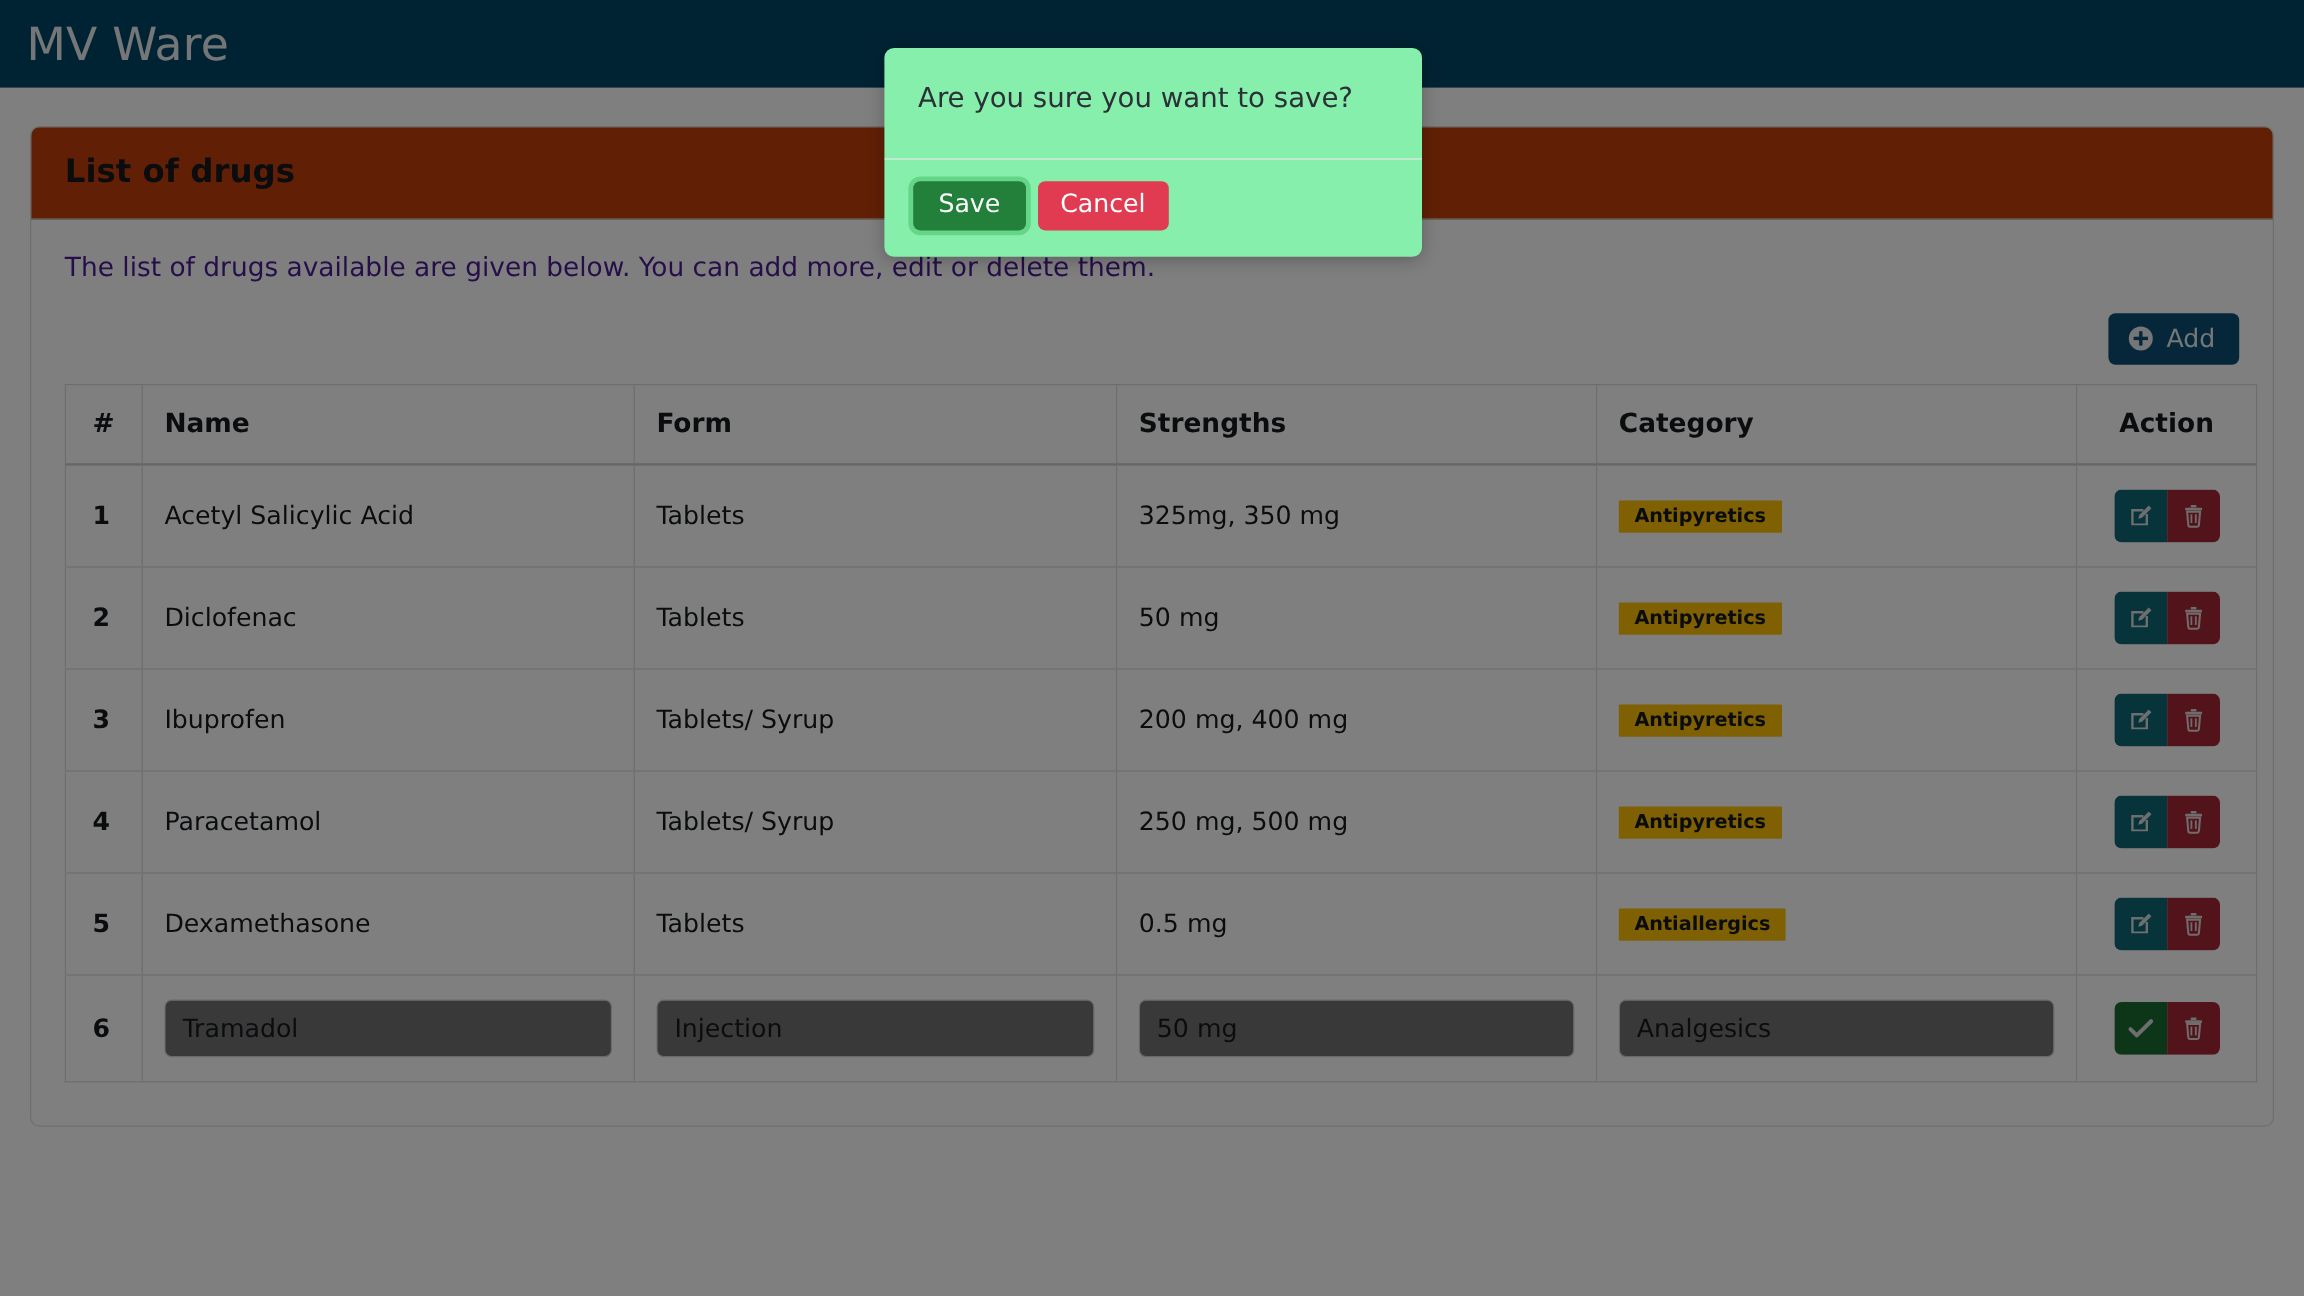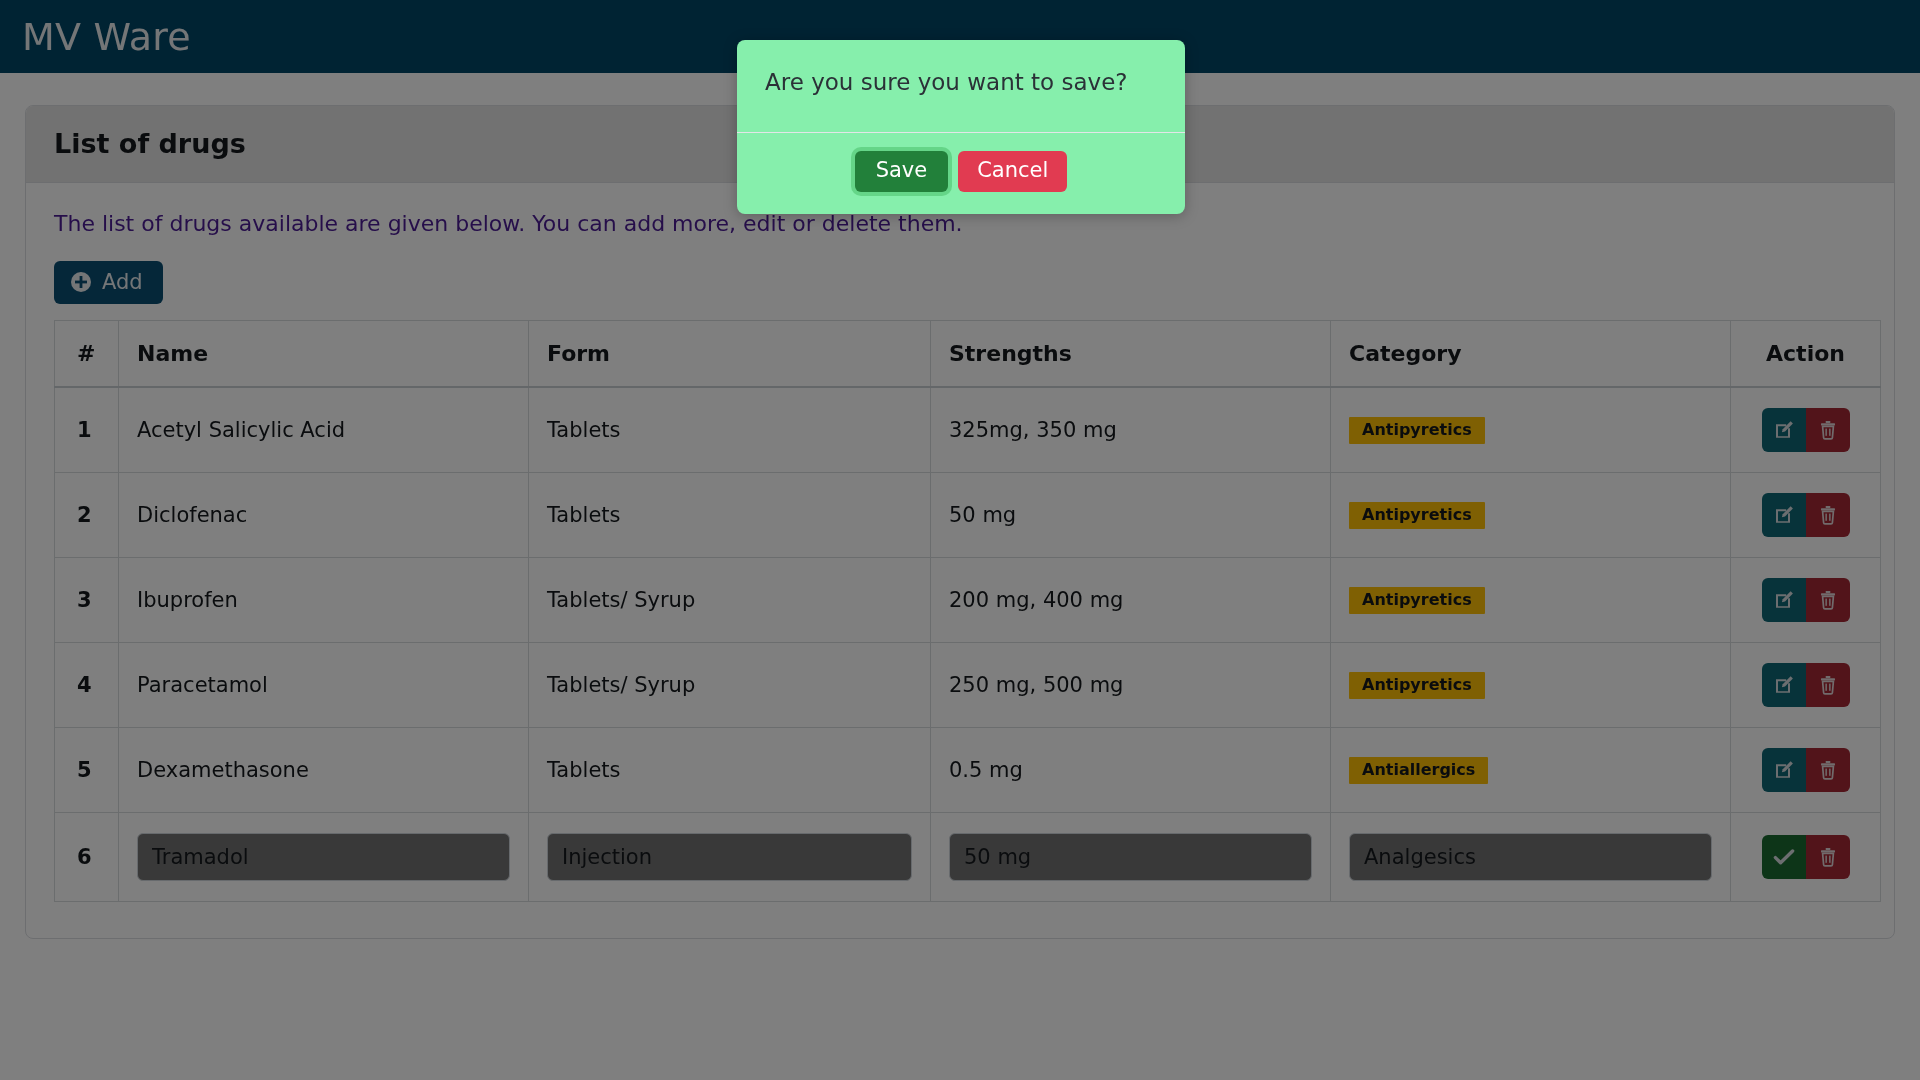--- a/index.html
+++ b/index.html
@@ -40,41 +40,41 @@
     margin: 32px 25px 0 25px;
     background: #ffffff;
     border: 1px solid #dadde1;
     border-radius: 8px;
     overflow: hidden;
     width: calc(1920px - 50px);
   }
   .card-header {
     padding: 22px 28px;
     border-bottom: 1px solid #dadde1;
-    background: #e5e5e5;
+    background: #c2410c;
   }
   .card-title {
     font-size: 27px;
     font-weight: 700;
     color: #14181c;
     margin: 0;
     line-height: 1.2;
   }
   .card-body {
     padding: 26px 28px 36px 28px;
   }
   .lead-text {
     font-size: 22px;
     color: #4c1d95;
     margin: 0 0 22px 0;
     line-height: 1.35;
   }
   .toolbar {
     display: flex;
-    justify-content: flex-start;
+    justify-content: flex-end;
     margin-bottom: 16px;
   }
   .btn {
     border: none;
     border-radius: 6px;
     cursor: pointer;
     font-family: inherit;
   }
   .btn-add {
     background: #0b4f73;
@@ -199,21 +199,21 @@
     border-bottom: 1px solid #e3e6e8;
   }
   .modal-question {
     font-size: 23px;
     color: #2b3137;
     margin: 0;
     line-height: 1.3;
   }
   .modal-footer {
     display: flex;
-    justify-content: center;
+    justify-content: flex-start;
     align-items: center;
     gap: 10px;
     padding: 18px 24px 22px 24px;
   }
   .btn-save {
     background: #22803a;
     color: #ffffff;
     font-size: 21px;
     padding: 9px 21px 11px 21px;
     border-radius: 6px;

